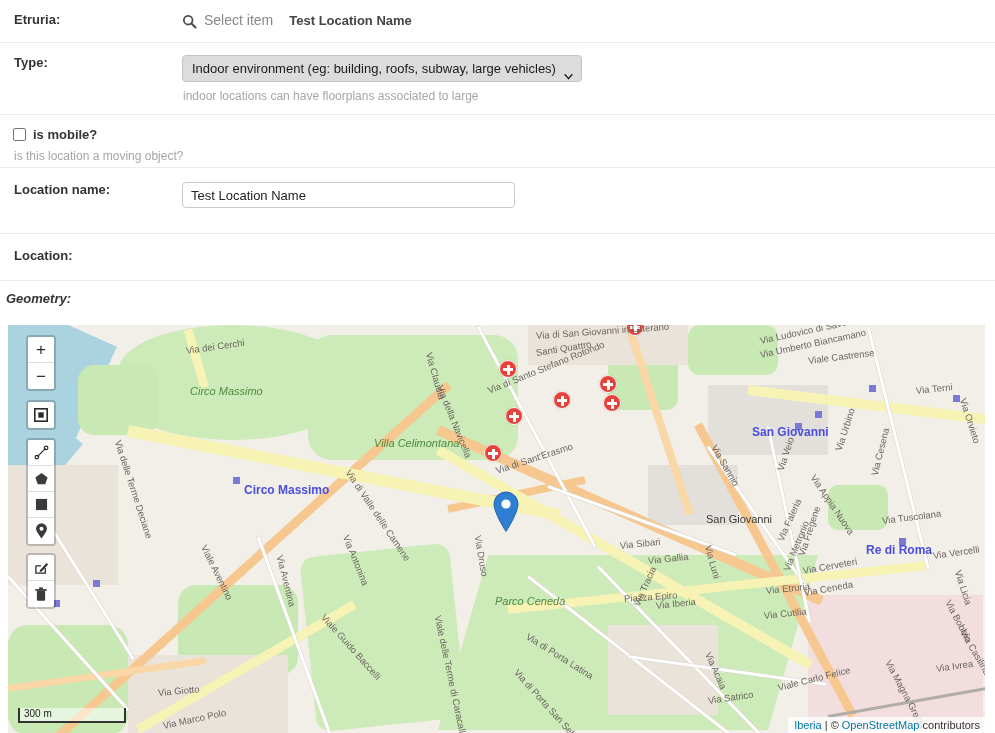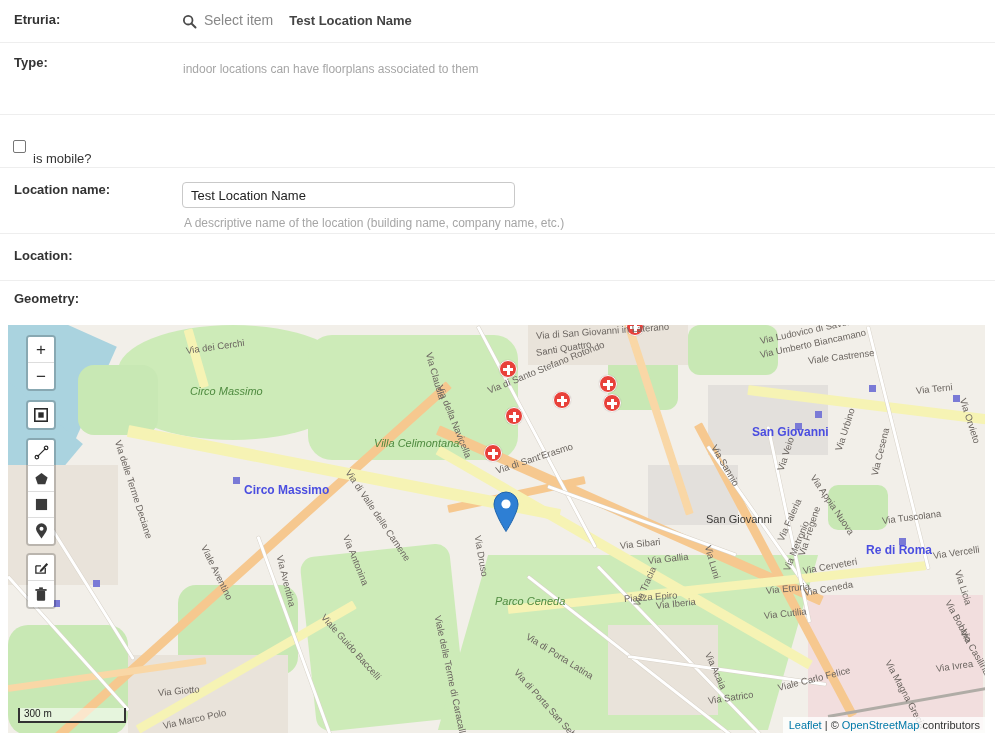--- a/index.html
+++ b/index.html
@@ -84,21 +84,21 @@
   .check-line { display: flex; align-items: center; gap: 7px; }
   input.cbx {
     -webkit-appearance: none; appearance: none;
     width: 13px; height: 13px;
     border: 1px solid #767676;
     border-radius: 2px;
     background: #ffffff;
     margin: 0;
     cursor: pointer;
   }
-  .cbx-label { font-size: 13px; font-weight: normal; color: #333333; margin-top: 24px; }
+  .cbx-label { font-size: 13px; font-weight: bold; color: #333333; }
   #row-mobile .help-text { margin-top: 7px; padding-left: 1px; }
 
   
   #row-name { height: 66px; }
   #row-name .row-inner { padding-top: 14px; }
   #row-address { height: 47px; }
   #row-address .row-inner { padding-top: 14px; }
   input.text-field {
     width: 333px;
     height: 26px;
@@ -106,21 +106,21 @@
     border-radius: 4px;
     background: #ffffff;
     font-family: "Liberation Sans", sans-serif;
     font-size: 13px;
     color: #222222;
     padding: 0 8px;
   }
   #row-name .help-text { margin-top: 8px; padding-left: 2px; }
 
   
-  #row-geometry { height: 26px; padding-top: 8px; padding-left: 14px; border-bottom: none; }
+  #row-geometry { height: 26px; padding-top: 8px; padding-left: 6px; border-bottom: none; font-style: italic; }
   .geometry-label { font-size: 13px; font-weight: bold; color: #333333; }
 
   
   #map-wrap {
     position: absolute;
     left: 8px; top: 325px;
     width: 977px; height: 408px;
     overflow: hidden;
     background: #e8e0d8;
   }
@@ -252,38 +252,48 @@
         <span class="selected-value">Test Location Name</span>
       </div>
     </div>
   </div>
 </div>
 
 <div class="form-row" id="row-type">
   <div class="row-inner">
     <div class="field-label">Type:</div>
     <div class="field-body">
-      <div class="help-text">indoor locations can have floorplans associated to them</div>
+      <span class="select-shell">
+        <select class="type-select">
+          <option>Indoor environment (eg: building, roofs, subway, large vehicles)</option>
+        </select>
+        <span class="select-caret">
+          <svg width="9" height="6" viewBox="0 0 10 7">
+            <path d="M1 1 L5 5.4 L9 1" fill="none" stroke="#1a1a1a" stroke-width="1.7" stroke-linecap="round" stroke-linejoin="round"></path>
+          </svg>
+        </span>
+      </span>
+      <div class="help-text">indoor locations can have floorplans associated to large</div>
     </div>
   </div>
 </div>
 
 <div class="form-row" id="row-mobile">
   <div class="check-line">
     <input type="checkbox" class="cbx" style="">
     <span class="cbx-label">is mobile?</span>
   </div>
+  <div class="help-text">is this location a moving object?</div>
 </div>
 
 <div class="form-row" id="row-name">
   <div class="row-inner">
     <div class="field-label">Location name:</div>
     <div class="field-body">
       <input type="text" class="text-field" value="Test Location Name" style="">
-      <div class="help-text">A descriptive name of the location (building name, company name, etc.)</div>
     </div>
   </div>
 </div>
 
 <div class="form-row" id="row-address">
   <div class="row-inner">
     <div class="field-label">Location:</div>
   </div>
 </div>
 
@@ -486,16 +496,16 @@
           <rect x="5" y="0.4" width="4" height="1.8" fill="#3b3b3b"></rect>
         </svg>
       </div>
     </div>
 
     <div class="scale-bar">
       <span>300 m</span>
     </div>
 
     <div class="attrib">
-      <a>Leaflet</a><span> | © </span><a>OpenStreetMap</a><span> contributors</span>
+      <a>Iberia</a><span> | © </span><a>OpenStreetMap</a><span> contributors</span>
     </div>
   </div>
 </div>
 
 </body></html>

